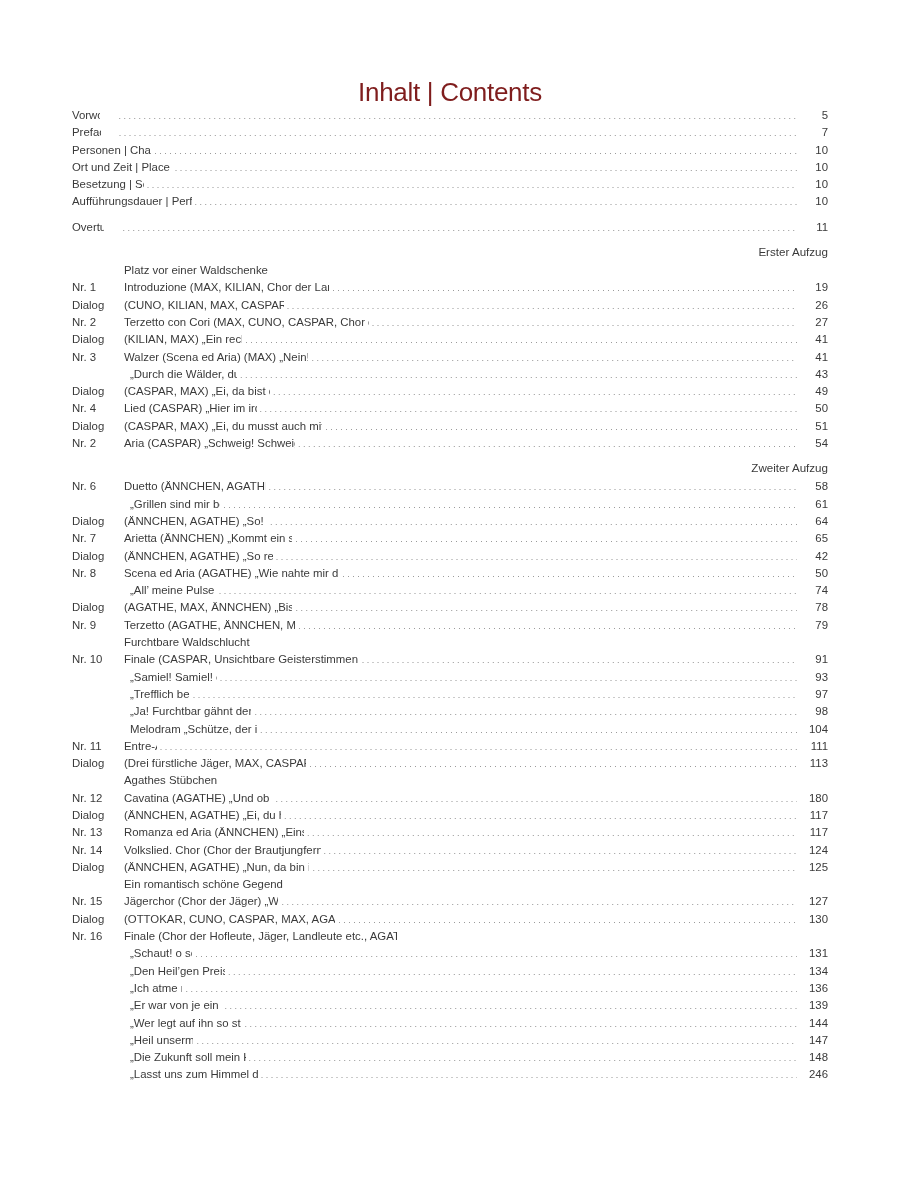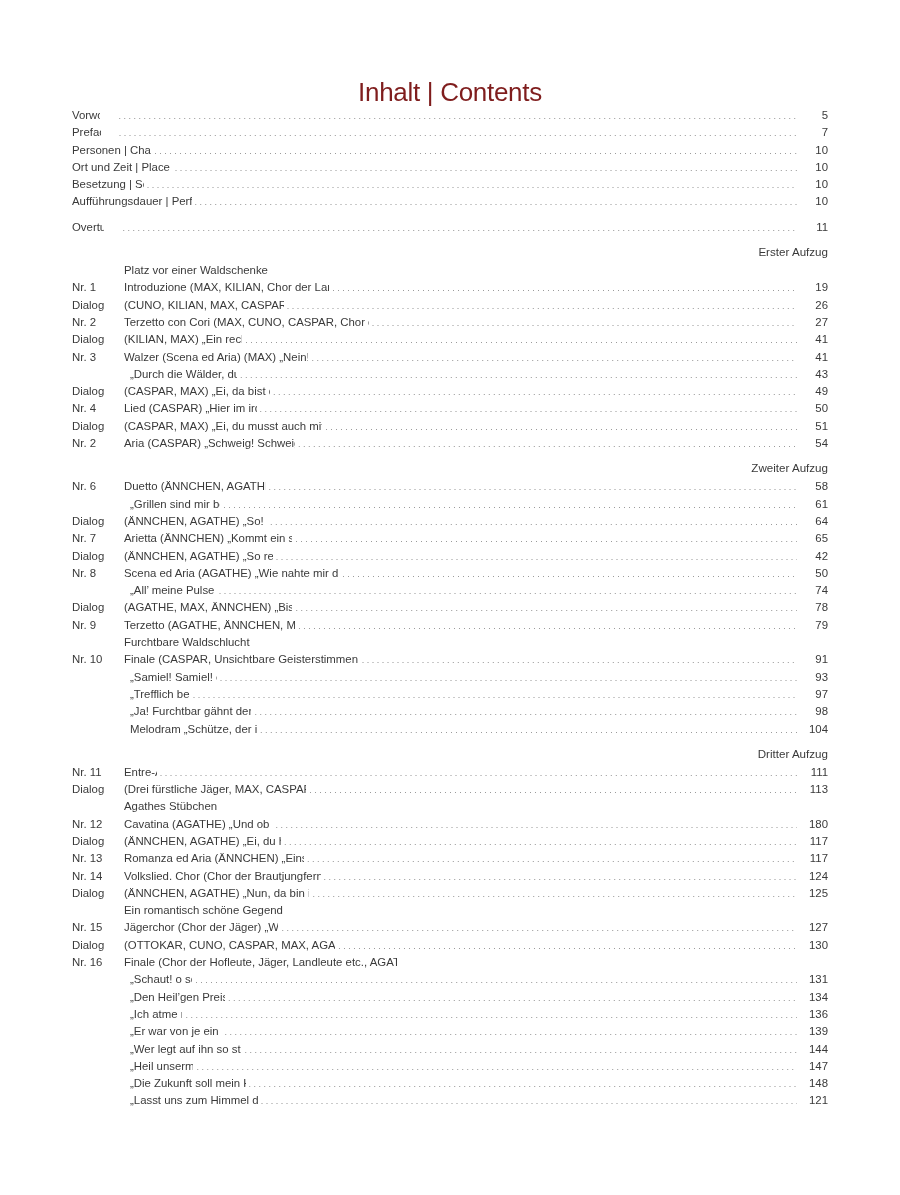--- a/index.html
+++ b/index.html
@@ -240,21 +240,20 @@
           <span class="page">98</span>
         </div>
         <div class="row indent">
           <span class="label"></span>
           <span class="title">Melodram „Schütze, der im Dunkeln wacht“</span>
           <span class="leader"></span>
           <span class="page">104</span>
         </div>
       </div>
       <div class="act">
-        <div class="act-heading">Dritter Aufzug</div>
         <div class="row">
           <span class="label">Nr. 11</span>
           <span class="title">Entre-Act</span>
           <span class="leader"></span>
           <span class="page">111</span>
         </div>
         <div class="row">
           <span class="label">Dialog</span>
           <span class="title">(Drei fürstliche Jäger, MAX, CASPAR) „Es ist herrliches Jagdwetter!“</span>
           <span class="leader"></span>
@@ -349,17 +348,17 @@
         <div class="row indent">
           <span class="label"></span>
           <span class="title">„Die Zukunft soll mein Herz bewähren“</span>
           <span class="leader"></span>
           <span class="page">148</span>
         </div>
         <div class="row indent">
           <span class="label"></span>
           <span class="title">„Lasst uns zum Himmel die Blicke erheben“</span>
           <span class="leader"></span>
-          <span class="page">121</span>
+          <span class="page">246</span>
         </div>
       </div>
     </div>
 </div>
 
 </body></html>

